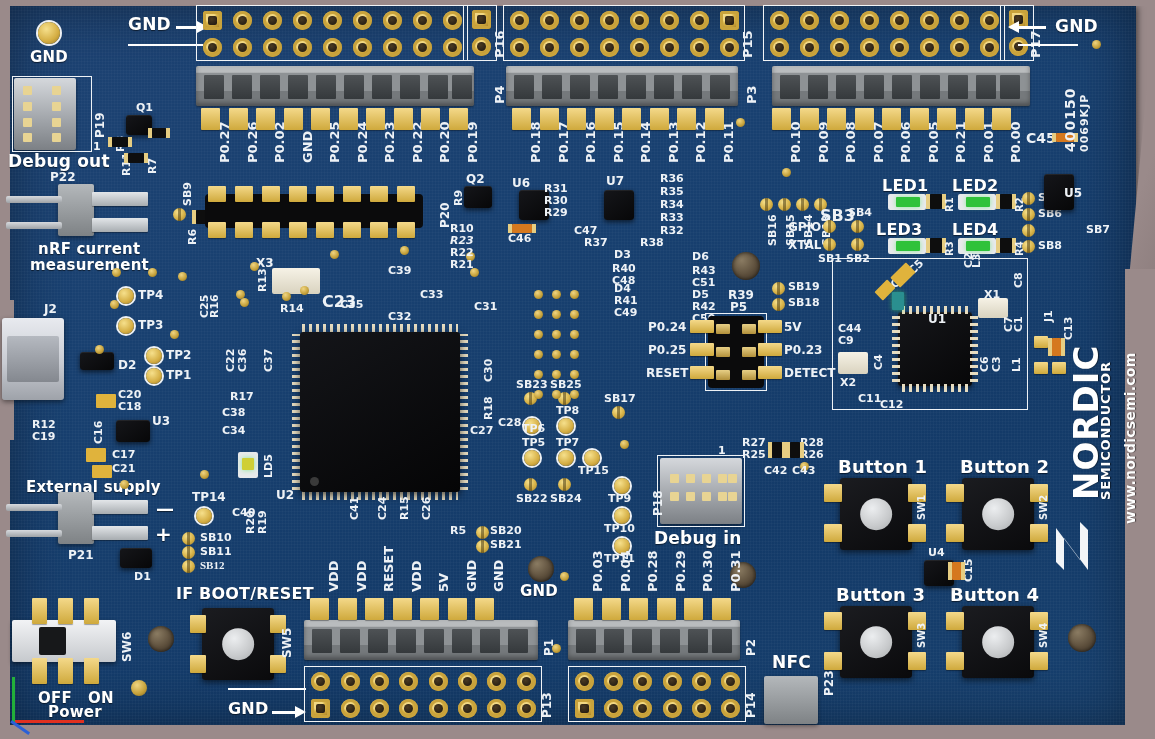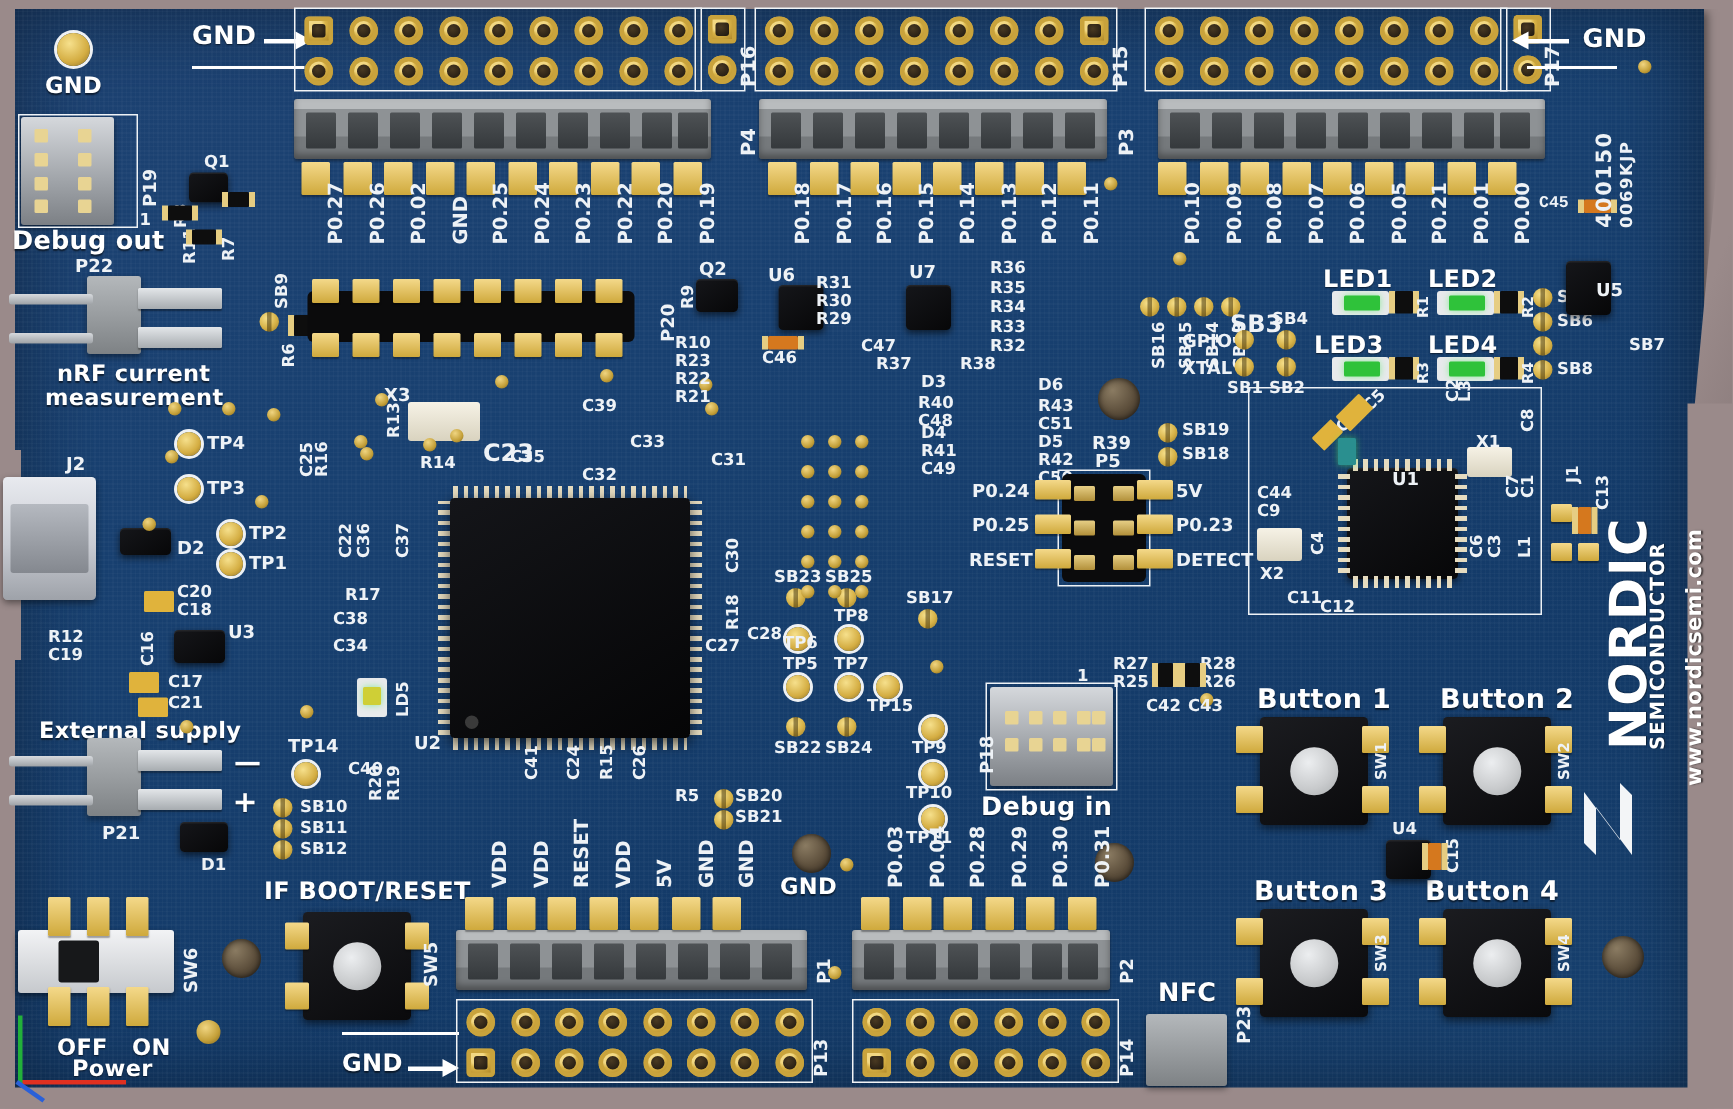--- a/index.html
+++ b/index.html
@@ -523,21 +523,21 @@
   <div class="chip" style="left:120px;top:548px;width:32px;height:20px;"></div>
   <div class="silk" style="left:134px;top:570px;font-size:11px;">D1</div>
 
   <div class="tp" style="left:196px;top:508px;"></div>
   <div class="silk" style="left:192px;top:490px;font-size:12px;">TP14</div>
   <div class="sb" style="left:182px;top:532px;"></div>
   <div class="silk" style="left:200px;top:531px;font-size:11px;">SB10</div>
   <div class="sb" style="left:182px;top:546px;"></div>
   <div class="silk" style="left:200px;top:545px;font-size:11px;">SB11</div>
   <div class="sb" style="left:182px;top:560px;"></div>
-  <div class="silk" style="left:200px;top:559px;font-size:11px;">SB12</div>
+  <div class="silk" style="left:200px;top:559px;font-size:11px;font-family:Liberation Serif, serif;">SB12</div>
   <div class="silk rot" style="left:244px;top:534px;font-size:11px;">R20</div>
   <div class="silk rot" style="left:256px;top:534px;font-size:11px;">R19</div>
 
   <div class="swtch" style="left:12px;top:620px;width:104px;height:42px;">
       <i></i>
     </div>
   <div class="smdpad" style="left:32px;top:598px;width:15px;height:26px;"></div>
   <div class="smdpad" style="left:58px;top:598px;width:15px;height:26px;"></div>
   <div class="smdpad" style="left:84px;top:598px;width:15px;height:26px;"></div>
   <div class="smdpad" style="left:32px;top:658px;width:15px;height:26px;"></div>
@@ -703,21 +703,21 @@
   </div>
   <div class="outlinebox" style="left:657px;top:455px;width:88px;height:72px;"></div>
   <div class="silk" style="left:718px;top:444px;font-size:11px;">1</div>
   <div class="silk rot" style="left:651px;top:516px;font-size:12px;">P18</div>
   <div class="txt" style="left:654px;top:528px;font-size:17px;">Debug in</div>
 
   <div class="silk" style="left:466px;top:172px;font-size:12px;">Q2</div>
   <div class="chip" style="left:464px;top:186px;width:28px;height:22px;"></div>
   <div class="silk rot" style="left:452px;top:206px;font-size:11px;">R9</div>
   <div class="silk" style="left:450px;top:222px;font-size:11px;">R10</div>
-  <div class="silk" style="left:450px;top:234px;font-size:11px;">R23</div>
+  <div class="silk" style="left:450px;top:234px;font-size:11px;font-style:italic;">R23</div>
   <div class="silk" style="left:450px;top:246px;font-size:11px;">R22</div>
   <div class="silk" style="left:450px;top:258px;font-size:11px;">R21</div>
   <div class="chip" style="left:519px;top:190px;width:30px;height:30px;"></div>
   <div class="silk" style="left:512px;top:176px;font-size:12px;">U6</div>
   <div class="silk" style="left:544px;top:182px;font-size:11px;">R31</div>
   <div class="silk" style="left:544px;top:194px;font-size:11px;">R30</div>
   <div class="silk" style="left:544px;top:206px;font-size:11px;">R29</div>
   <div class="silk" style="left:508px;top:232px;font-size:11px;">C46</div>
   <div class="cap" style="left:512px;top:224px;width:20px;height:9px;"></div>
   <div class="chip" style="left:604px;top:190px;width:30px;height:30px;"></div>
@@ -814,21 +814,21 @@
 
   <div class="sb" style="left:1022px;top:192px;"></div>
   <div class="sb" style="left:1022px;top:208px;"></div>
   <div class="sb" style="left:1022px;top:224px;"></div>
   <div class="sb" style="left:1022px;top:240px;"></div>
   <div class="silk" style="left:1038px;top:191px;font-size:11px;">SB5</div>
   <div class="silk" style="left:1038px;top:207px;font-size:11px;">SB6</div>
   <div class="silk" style="left:1038px;top:223px;font-size:11px;padding-left:48px;">SB7</div>
   <div class="silk" style="left:1038px;top:239px;font-size:11px;">SB8</div>
 
-  <div class="silk" style="left:1026px;top:130px;font-size:11px;font-family:Liberation Mono, monospace;">C45</div>
+  <div class="silk" style="left:1026px;top:130px;font-size:14px;">C45</div>
   <div class="cap" style="left:1056px;top:133px;width:18px;height:9px;"></div>
   <div class="chip" style="left:1044px;top:174px;width:30px;height:36px;"></div>
   <div class="silk" style="left:1064px;top:186px;font-size:12px;">U5</div>
 
   <div class="silk rot" style="left:1062px;top:152px;font-size:14px;letter-spacing:1px;">400150</div>
   <div class="silk rot" style="left:1078px;top:152px;font-size:11px;letter-spacing:1px;">0069KJP</div>
 
   <div class="outlinebox" style="left:832px;top:258px;width:196px;height:152px;"></div>
   <div class="chip" style="left:898px;top:312px;width:74px;height:74px;"></div>
   <div class="legH" style="left:902px;top:306px;width:66px;height:8px;"></div>

